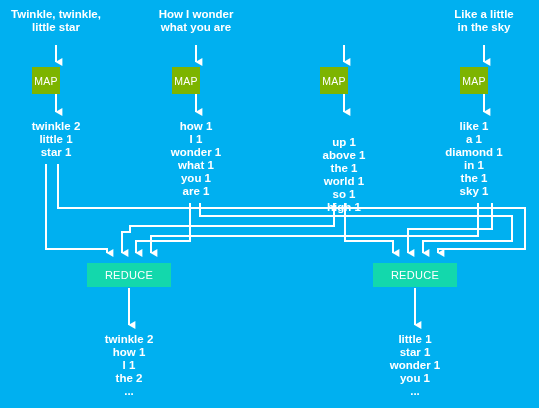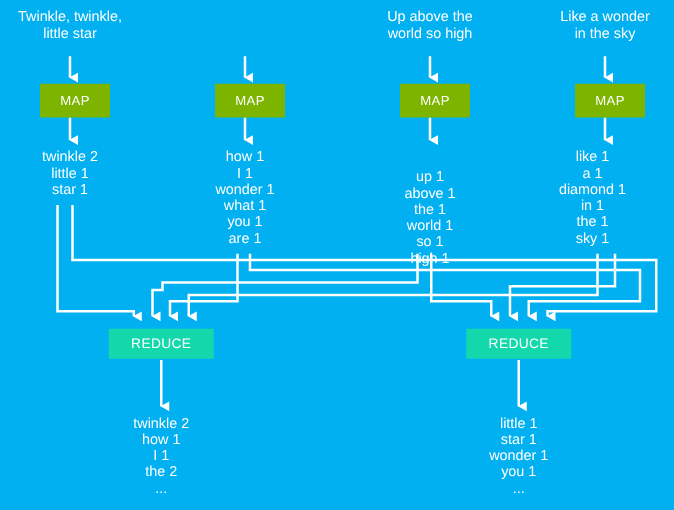--- a/index.html
+++ b/index.html
@@ -12,35 +12,36 @@
   #stage{position:relative;width:539px;height:408px;}
   .layer{position:absolute;left:0;top:0;width:539px;height:408px;}
   svg.layer{pointer-events:none;}
 
   .txt{
     position:absolute;
     color:#FFFFFF;
     text-align:center;
     line-height:13px;
     white-space:pre;
+    font-weight:bold;
   }
   .source-text{font-size:11.5px;}
   .pair-list{font-size:11.5px;}
   .out-list{font-size:11.5px;}
 
   .box{
     position:absolute;
     display:flex;
     align-items:center;
     justify-content:center;
     color:#FFFFFF;
     font-size:10.5px;
     letter-spacing:.3px;
   }
-  .map-box{background:#7DB400;width:56px;height:27px;}
+  .map-box{background:#7DB400;width:28px;height:27px;}
   .reduce-box{background:#13D8AC;width:84px;height:24px;font-size:11px;}
 </style>
 </head>
 <body>
 
 <div id="stage">
 
   <svg class="layer" viewBox="0 0 539 408" width="539" height="408">
     <defs>
       <marker id="ah" markerWidth="9" markerHeight="9" refX="4.5" refY="7.6" orient="auto" markerUnits="userSpaceOnUse">
@@ -71,23 +72,23 @@
       <path d="M478,203 L478,236 L151,236 L151,253" marker-end="url(#ah)"></path>
       <path d="M492,203 L492,229 L408,229 L408,253" marker-end="url(#ah)"></path>
 
       <path d="M129,288 L129,325" marker-end="url(#ah)"></path>
       <path d="M415,288 L415,325" marker-end="url(#ah)"></path>
     </g>
   </svg>
 
   <div class="txt source-text" style="left:0px;top:8px;width:112px;">Twinkle, twinkle,
 little star</div>
-  <div class="txt source-text" style="left:288px;top:8px;width:112px;">Up above the
-world so high</div>
-  <div class="txt source-text" style="left:428px;top:8px;width:112px;">Like a wonder
+  <div class="txt source-text" style="left:140px;top:8px;width:112px;">How I wonder
+what you are</div>
+  <div class="txt source-text" style="left:428px;top:8px;width:112px;">Like a little
 in the sky</div>
 
   <div class="box map-box" style="left:32px;top:67px;">MAP</div>
   <div class="box map-box" style="left:172px;top:67px;">MAP</div>
   <div class="box map-box" style="left:320px;top:67px;">MAP</div>
   <div class="box map-box" style="left:460px;top:67px;">MAP</div>
 
   <div class="txt pair-list" style="left:0px;top:120px;width:112px;">twinkle 2
 little 1
 star 1</div>

